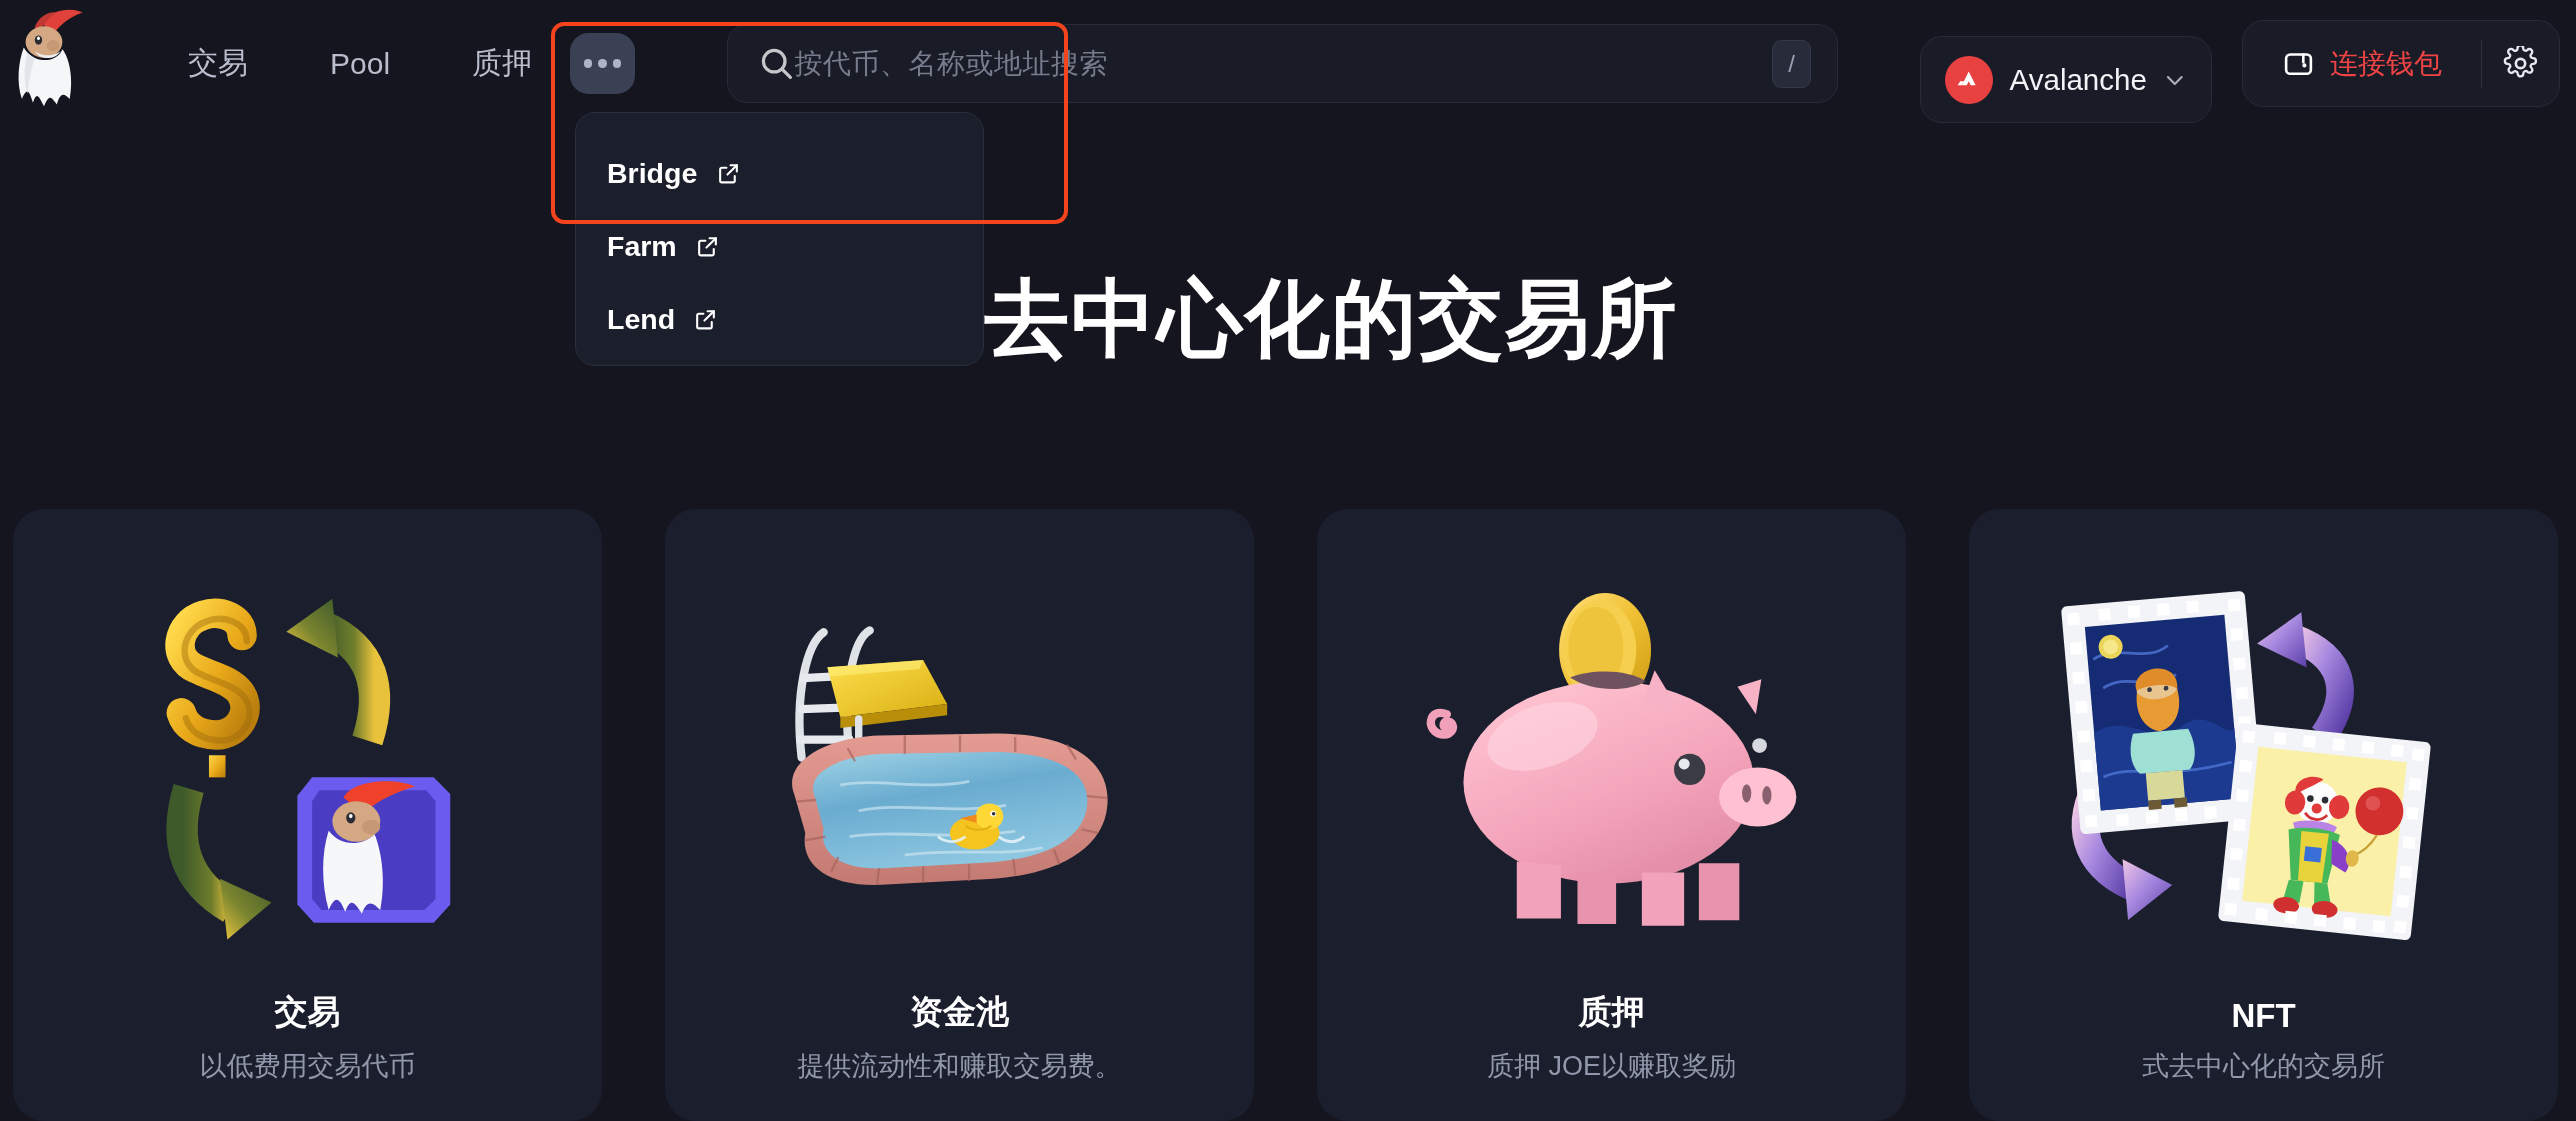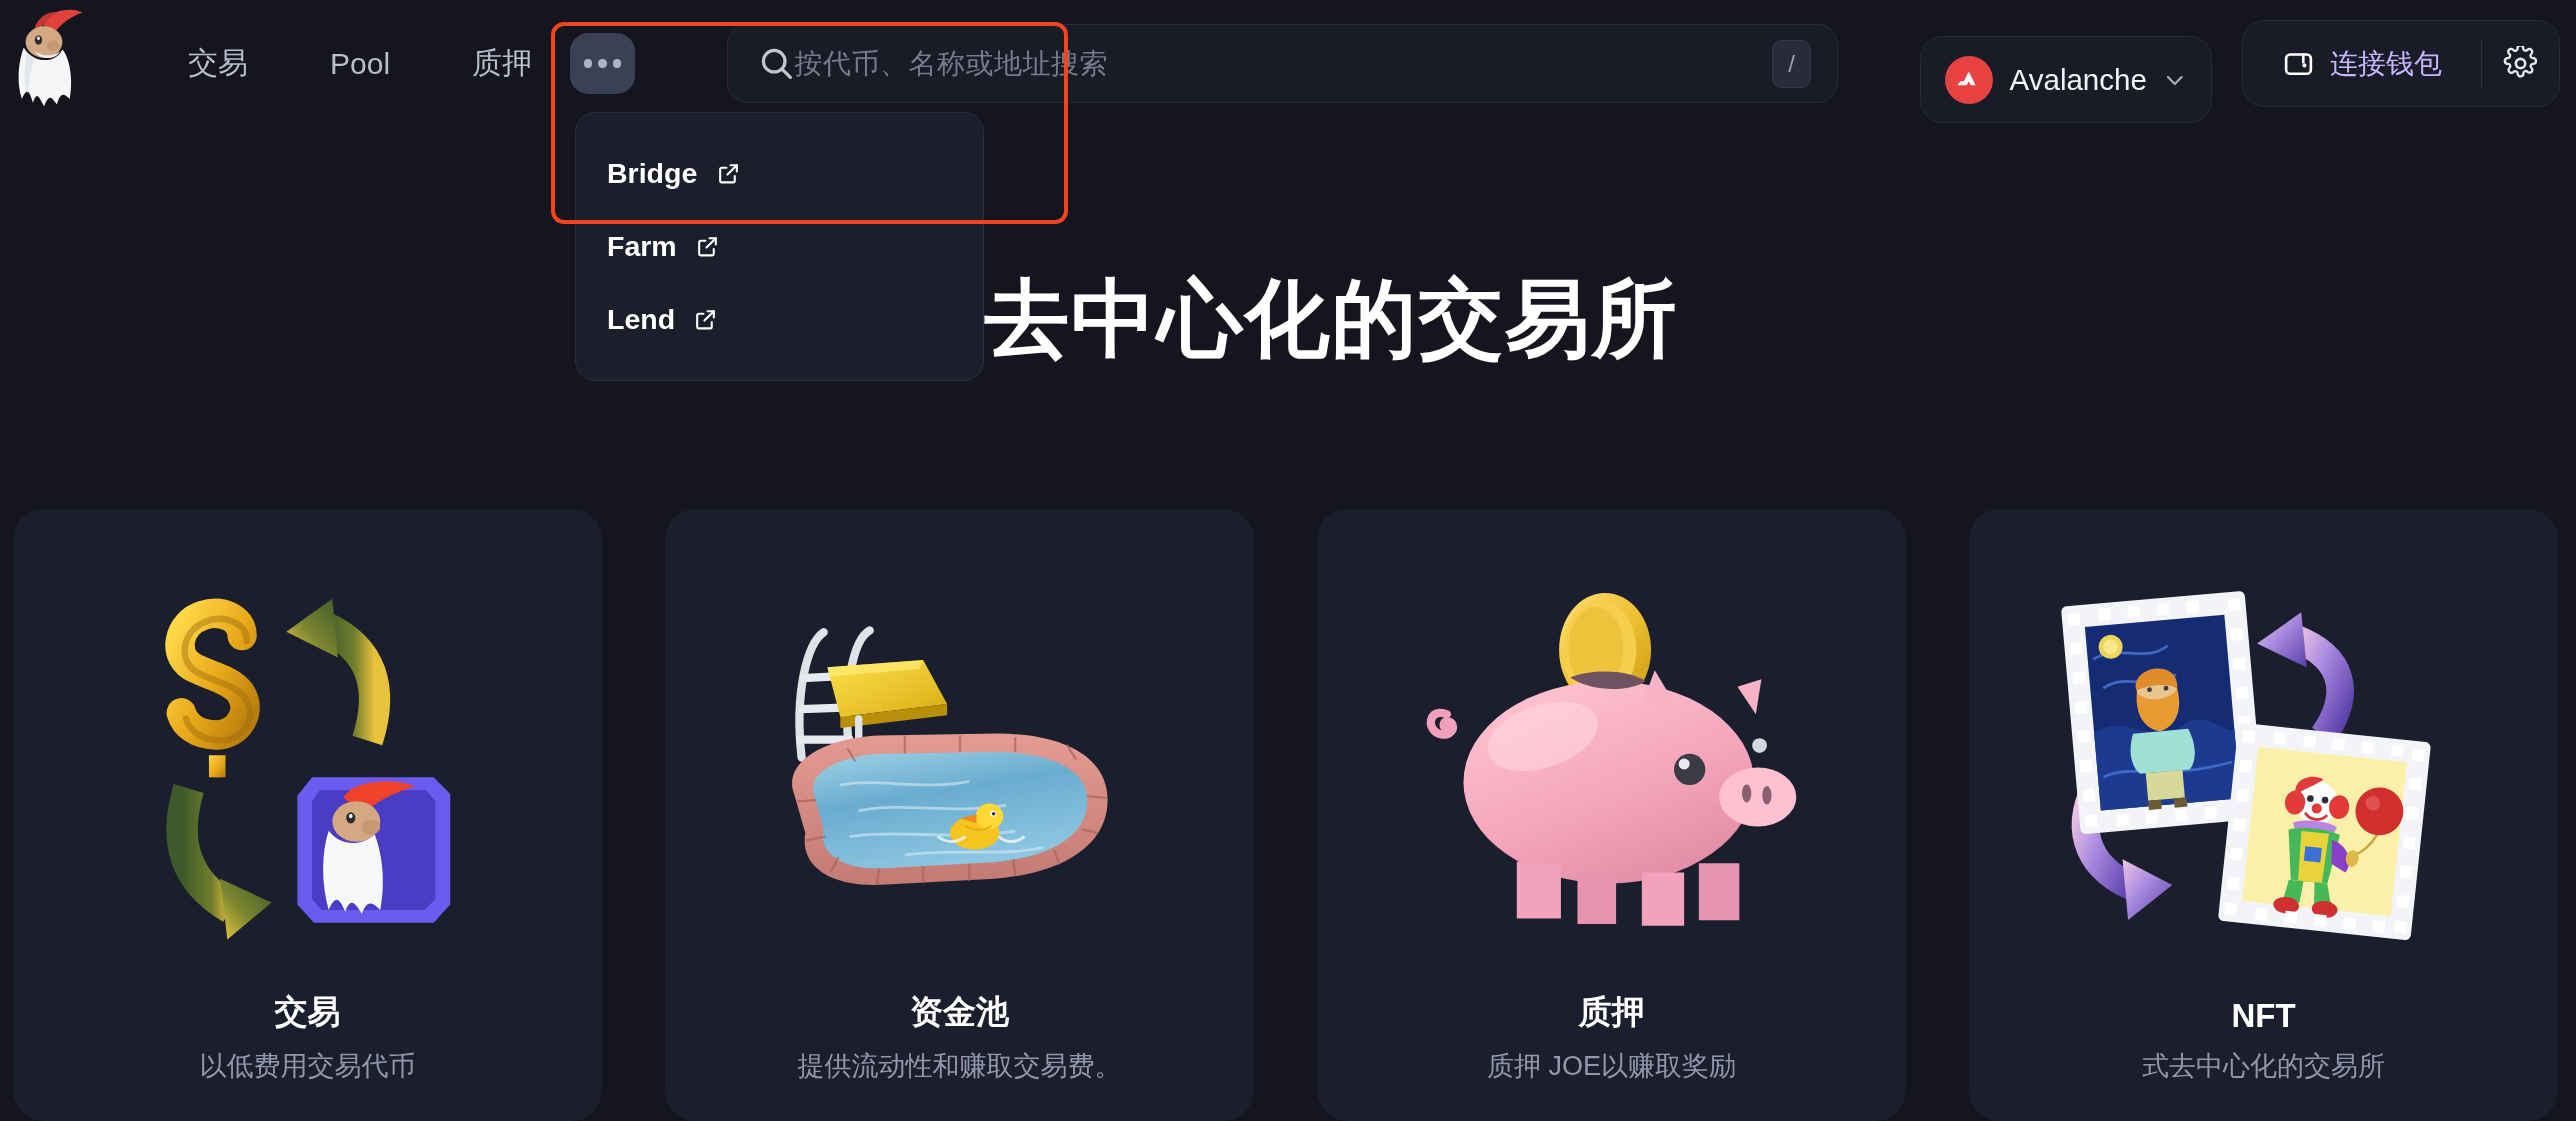--- a/index.html
+++ b/index.html
@@ -136,41 +136,41 @@
     align-items: center;
   }
   .connect-btn {
     flex: 1;
     height: 100%;
     display: flex;
     align-items: center;
     justify-content: center;
     gap: 14.7px;
     cursor: pointer;
-    color: #c4b5fd;
+    color: #ef4444;
     font-size: 28px;
     font-weight: 500;
     white-space: nowrap;
   }
   .divider-v { width: 0.9px; height: 48px; background: #2d3140; }
   .gear-btn {
     width: 77px; height: 100%;
     display: flex; align-items: center; justify-content: center;
     cursor: pointer;
   }
 
   
   .dropdown {
     position: absolute;
     left: 575px; top: 112px;
     width: 409px;
     border-radius: 20px;
     background: #1b1e2b;
     border: 0.9px solid #2a2e3d;
-    padding: 24px 0 24px 0;
+    padding: 24px 0 9px 0;
     z-index: 20;
   }
   .dd-item {
     display: flex;
     align-items: center;
     gap: 18.4px;
     padding: 20px 31px;
     color: #ffffff;
     font-size: 28.5px;
     font-weight: 600;

